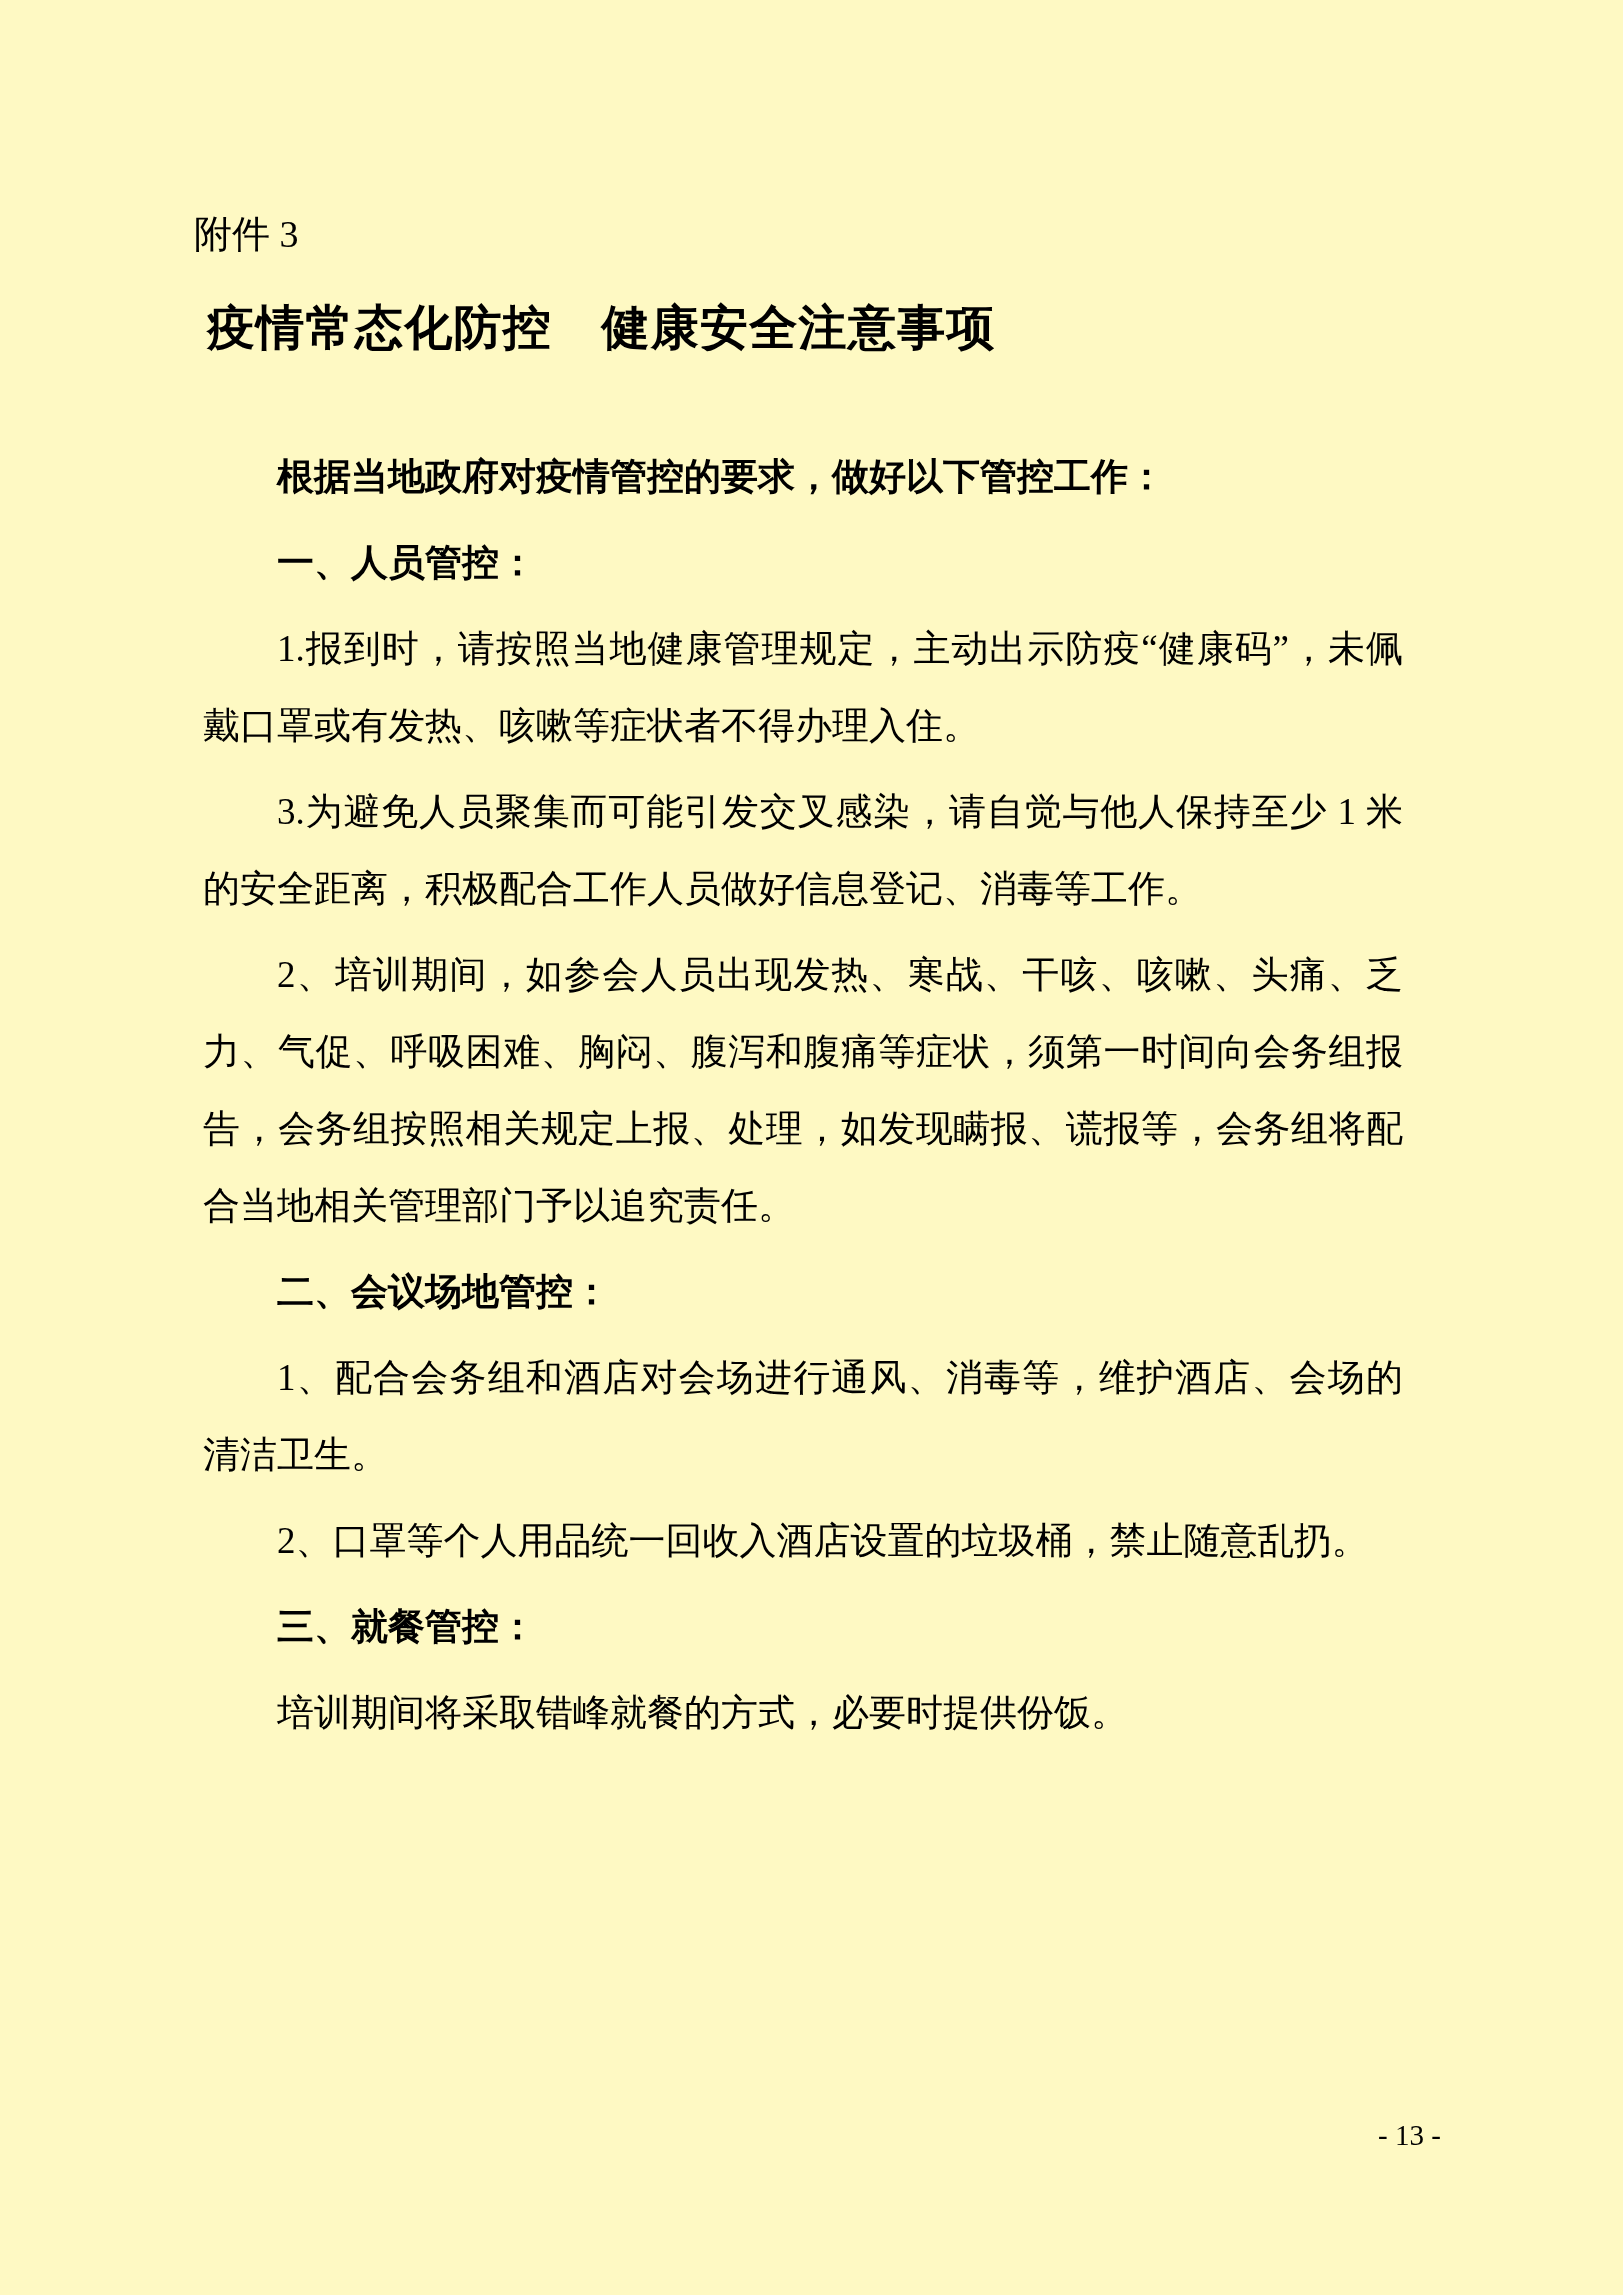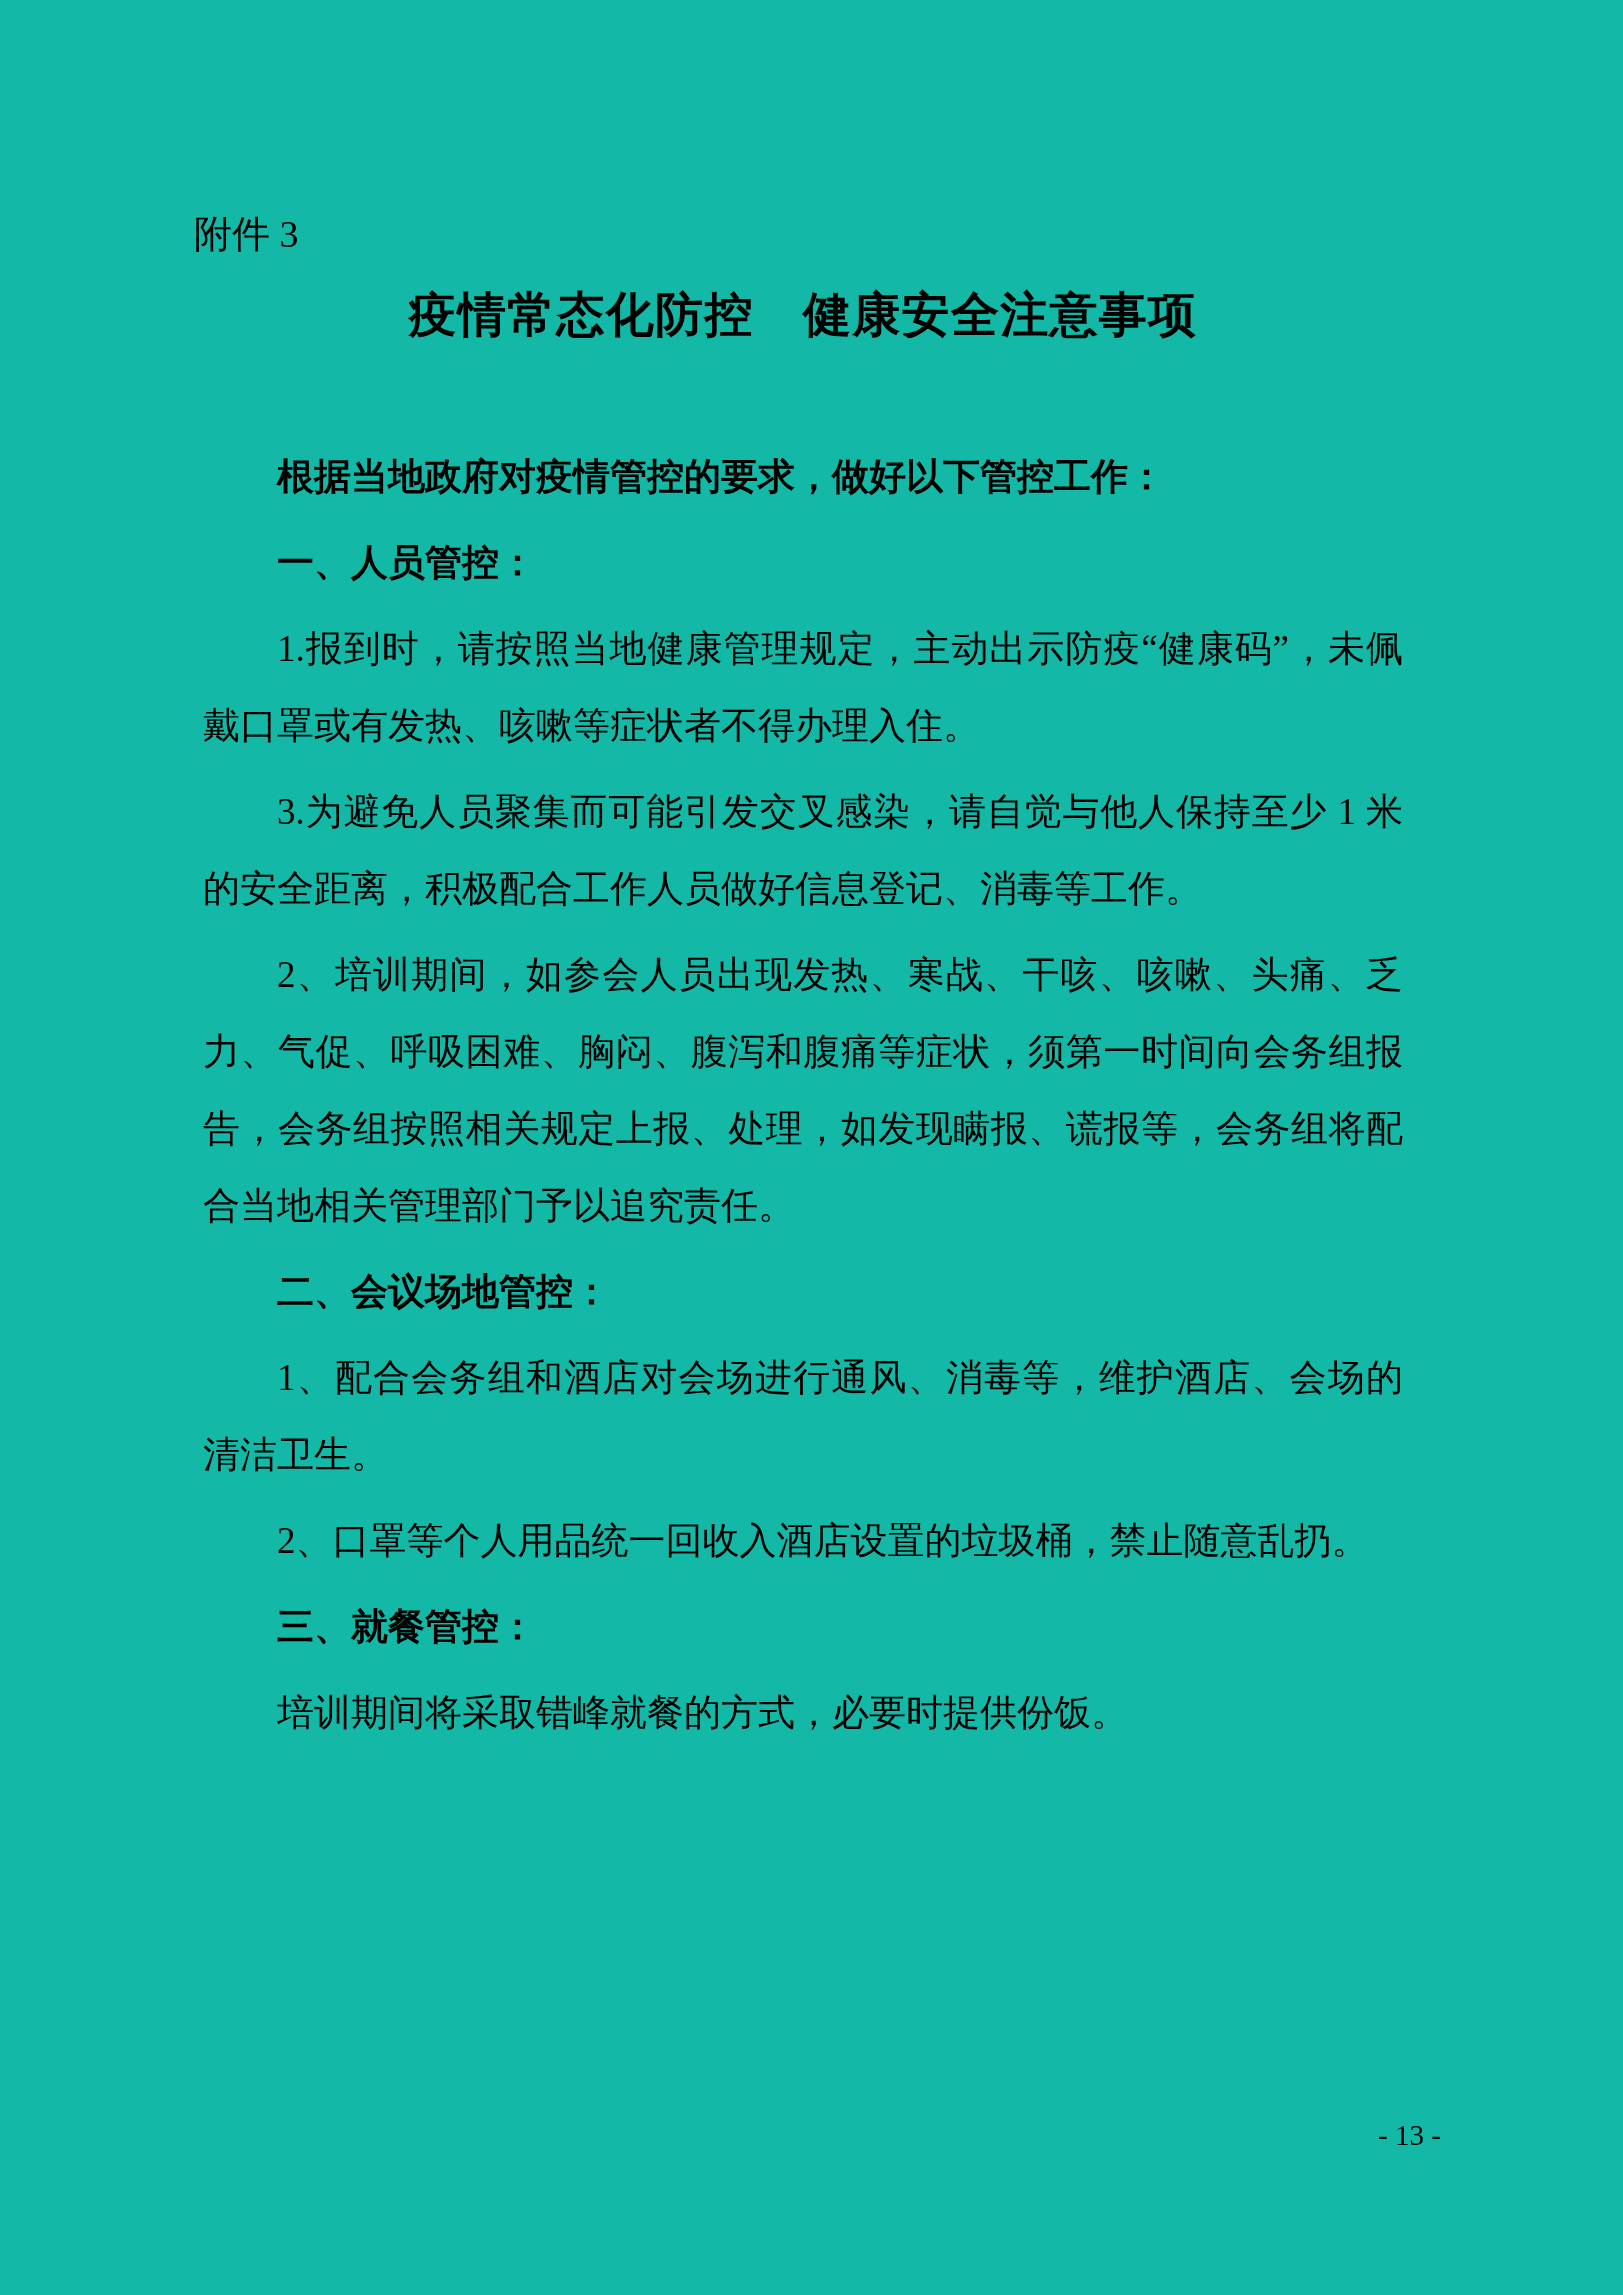--- a/index.html
+++ b/index.html
@@ -5,40 +5,39 @@
   html, body {
     margin: 0;
     padding: 0;
     background: #9a9a9a;
   }
   .page {
     position: relative;
     width: 1623px;
     height: 2295px;
     margin: 0 auto;
-    background: #14b8a6;
+    background: #fef9c3;
     color: #000000;
     overflow: hidden;
   }
   .attachment {
     position: absolute;
     left: 194px;
     top: 208px;
     font-family: "Liberation Serif", serif;
     font-size: 38px;
     line-height: 52px;
     white-space: nowrap;
   }
   .doc-title {
     position: absolute;
     left: 194px;
     width: 1218px;
     top: 285px;
-    margin: 0;
-    text-align: center;
+    margin: 13px;
     font-family: "Liberation Sans", sans-serif;
     font-weight: 700;
     font-size: 48px;
     line-height: 60px;
     letter-spacing: 1.3px;
     white-space: nowrap;
   }
   .doc-body {
     position: absolute;
     left: 194px;

